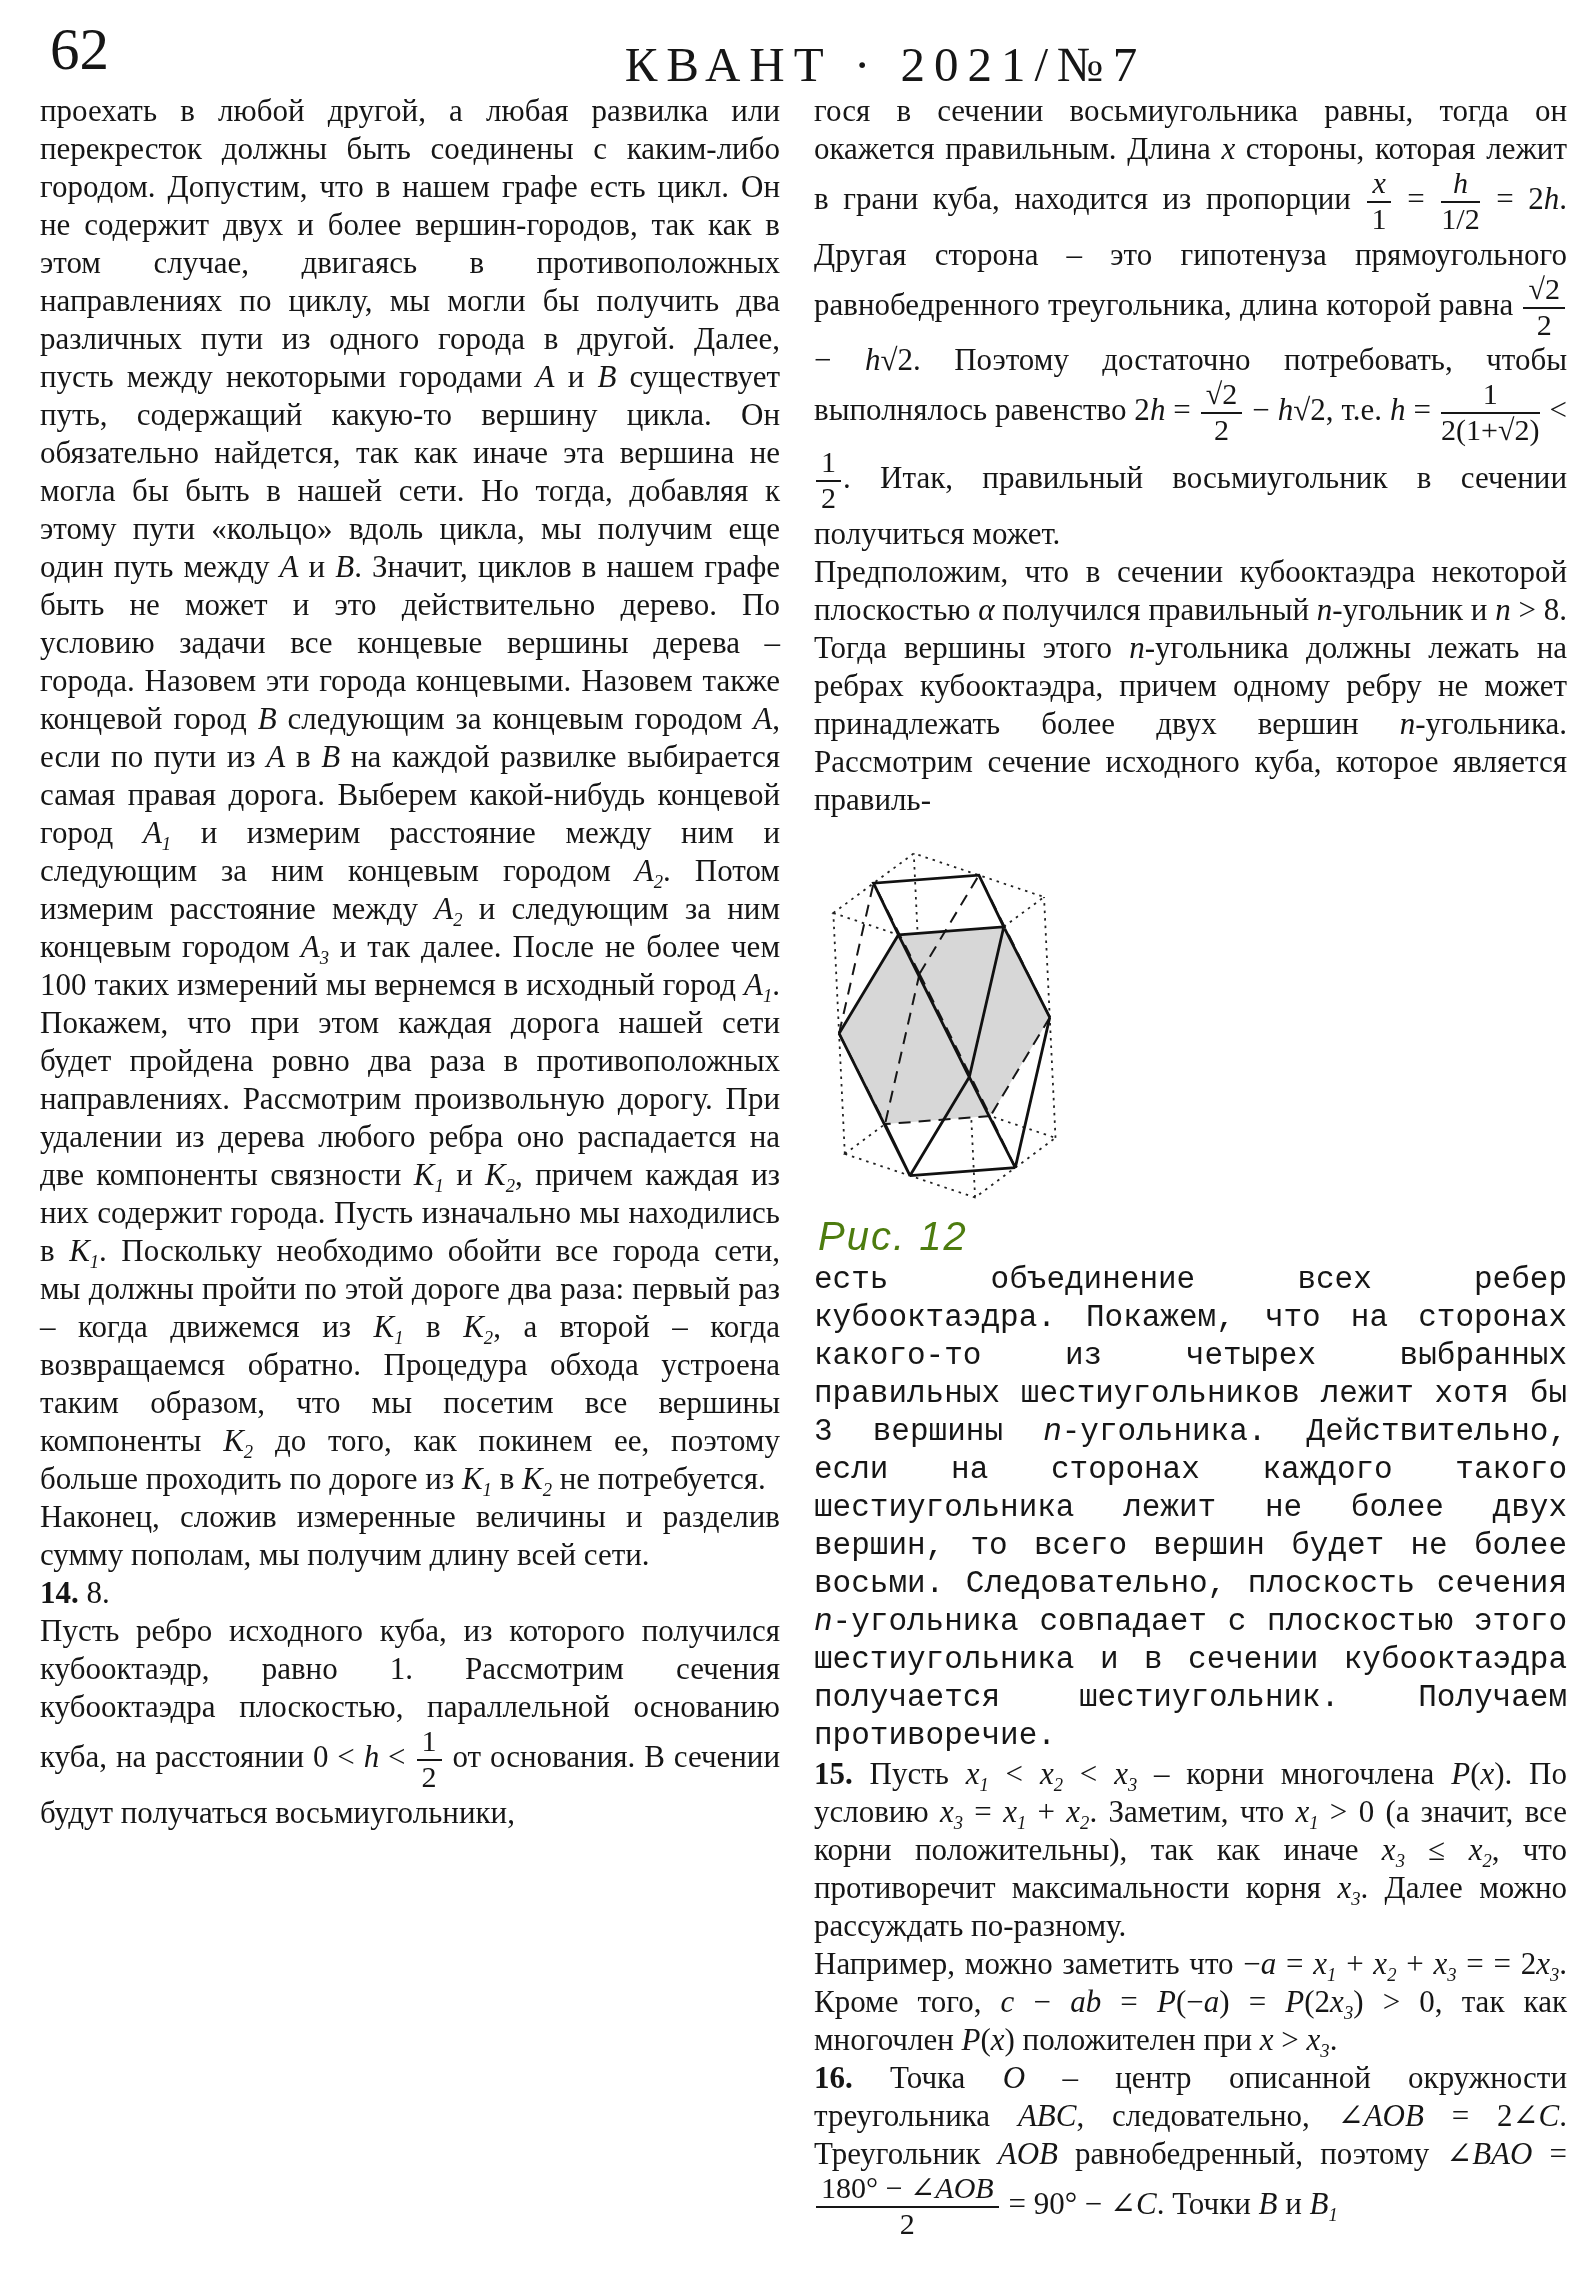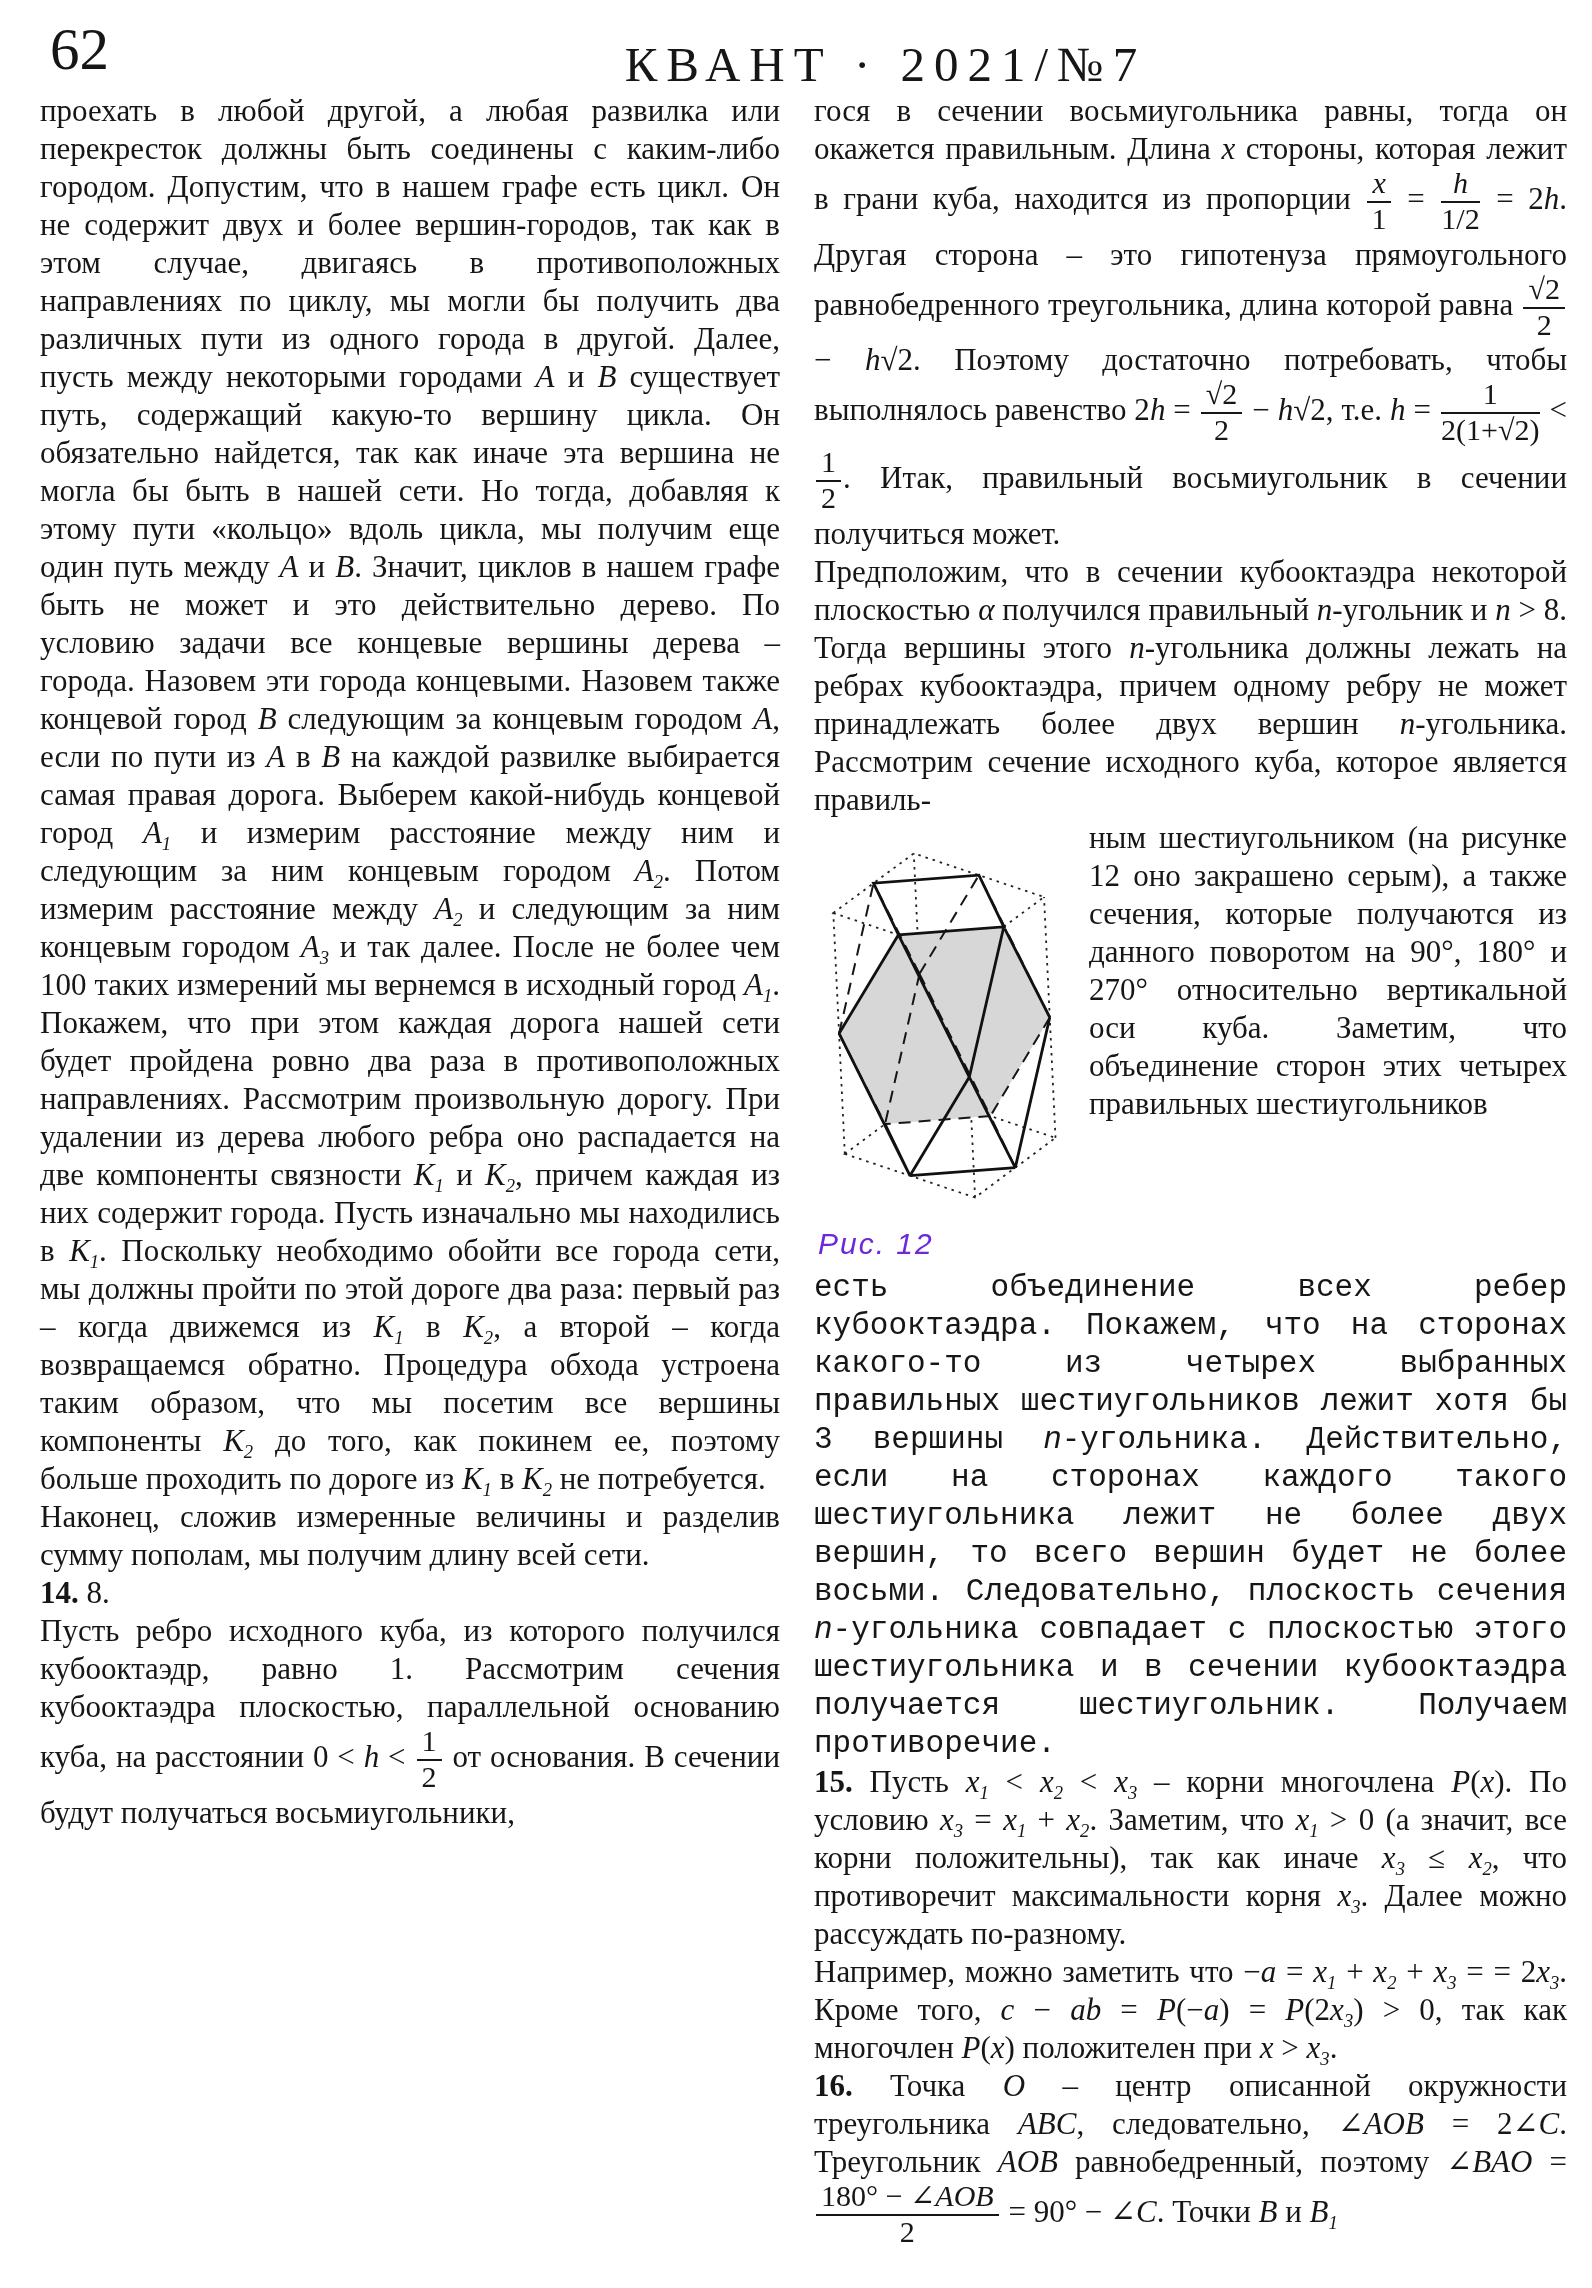--- a/index.html
+++ b/index.html
@@ -25,21 +25,21 @@
     display:inline-block;vertical-align:middle;text-align:center;
     line-height:1.06;padding:0 2px;font-size:0.97em;
   }
   .frac .num{display:block;border-bottom:2px solid #161616;padding:0 5px 1px;}
   .frac .den{display:block;padding-top:1px;}
   .figfloat{float:left;display:block;}
   #fig11box{width:267px;margin:10px 22px 4px 2px;}
   #fig12box{width:251px;margin:8px 20px 6px 4px;}
   .caption{
     display:block;font-family:"Liberation Sans","DejaVu Sans",sans-serif;
-    font-style:italic;font-size:30px;letter-spacing:2px;margin-top:8px;color:#6d28d9;
+    font-style:italic;font-size:40px;letter-spacing:2px;margin-top:0;color:#4d7c0f;
   }
   .clearL{clear:left;font-family:Liberation Mono, monospace;}
   svg{display:block;}
 </style>
 </head>
 <body>
 
 <div class="page">
 
   <div class="pagenum">62</div>
@@ -60,21 +60,20 @@
     <p>
       <span class="figfloat" id="fig12box">
         <svg width="249" height="390" viewBox="15 15 325 340" preserveAspectRatio="none">
           <path d="M50 300 L220 338 L325 286 L155 248 Z M35 90 L205 128 L310 76 L140 38 Z M50 300 L35 90 M220 338 L205 128 M325 286 L310 76 M155 248 L140 38" fill="none" stroke="#222222" stroke-width="1.8" stroke-dasharray="2.5 5" vector-effect="non-scaling-stroke"></path>
           <polygon points="42.5,195 120,109 257.5,102 317.5,181 240,267 102.5,274" stroke="none" style="fill: rgb(215, 215, 215);"></polygon>
           <path d="M147.5 143 L225 57 M147.5 143 L87.5 64 M147.5 143 L240 267 M147.5 143 L102.5 274 M42.5 195 L87.5 64 M42.5 195 L102.5 274 M317.5 181 L225 57 M317.5 181 L240 267 M272.5 312 L240 267 M240 267 L102.5 274" fill="none" stroke="#161616" stroke-width="2" stroke-dasharray="12 8" vector-effect="non-scaling-stroke"></path>
           <path d="M120 109 L257.5 102 L225 57 L87.5 64 Z M42.5 195 L120 109 M42.5 195 L135 319 M212.5 233 L120 109 M212.5 233 L257.5 102 M212.5 233 L135 319 M212.5 233 L272.5 312 M317.5 181 L257.5 102 M317.5 181 L272.5 312 M135 319 L272.5 312 M135 319 L102.5 274" fill="none" stroke="#111111" stroke-width="2.8" vector-effect="non-scaling-stroke"></path>
         </svg>
         <span class="caption">Рис. 12</span>
       </span>
-      <span>ным шестиугольником (на рисунке 12 оно закрашено серым), а также сечения, которые получаются из данного поворотом на 90°, 180° и 270° относительно вертикальной оси куба. Заметим, что объединение сторон этих четырех правильных шестиугольников</span>
     </p>
     <p class="clearL">есть объединение всех ребер кубооктаэдра. Покажем, что на сторонах какого-то из четырех выбранных правильных шестиугольников лежит хотя бы 3 вершины <span class="it">n</span>-угольника. Действительно, если на сторонах каждого такого шестиугольника лежит не более двух вершин, то всего вершин будет не более восьми. Следовательно, плоскость сечения <span class="it">n</span>-угольника совпадает с плоскостью этого шестиугольника и в сечении кубооктаэдра получается шестиугольник. Получаем противоречие.</p>
     <p><span class="bd">15.</span> Пусть <span class="it">x<sub>1</sub></span> &lt; <span class="it">x<sub>2</sub></span> &lt; <span class="it">x<sub>3</sub></span> – корни многочлена <span class="it">P</span>(<span class="it">x</span>). По условию <span class="it">x<sub>3</sub></span> = <span class="it">x<sub>1</sub></span> + <span class="it">x<sub>2</sub></span>. Заметим, что <span class="it">x<sub>1</sub></span> &gt; 0 (а значит, все корни положительны), так как иначе <span class="it">x<sub>3</sub></span> ≤ <span class="it">x<sub>2</sub></span>, что противоречит максимальности корня <span class="it">x<sub>3</sub></span>. Далее можно рассуждать по-разному.</p>
     <p>Например, можно заметить что −<span class="it">a</span> = <span class="it">x<sub>1</sub></span> + <span class="it">x<sub>2</sub></span> + <span class="it">x<sub>3</sub></span> = = 2<span class="it">x<sub>3</sub></span>. Кроме того, <span class="it">c</span> − <span class="it">ab</span> = <span class="it">P</span>(−<span class="it">a</span>) = <span class="it">P</span>(2<span class="it">x<sub>3</sub></span>) &gt; 0, так как многочлен <span class="it">P</span>(<span class="it">x</span>) положителен при <span class="it">x</span> &gt; <span class="it">x<sub>3</sub></span>.</p>
     <p><span class="bd">16.</span> Точка <span class="it">O</span> – центр описанной окружности треугольника <span class="it">ABC</span>, следовательно, ∠<span class="it">AOB</span> = 2∠<span class="it">C</span>. Треугольник <span class="it">AOB</span> равнобедренный, поэтому ∠<span class="it">BAO</span> = <span class="frac"><span class="num">180° − ∠<span class="it">AOB</span></span><span class="den">2</span></span> = 90° − ∠<span class="it">C</span>. Точки <span class="it">B</span> и <span class="it">B<sub>1</sub></span></p>
   </div>
 
 </div>
 
 

